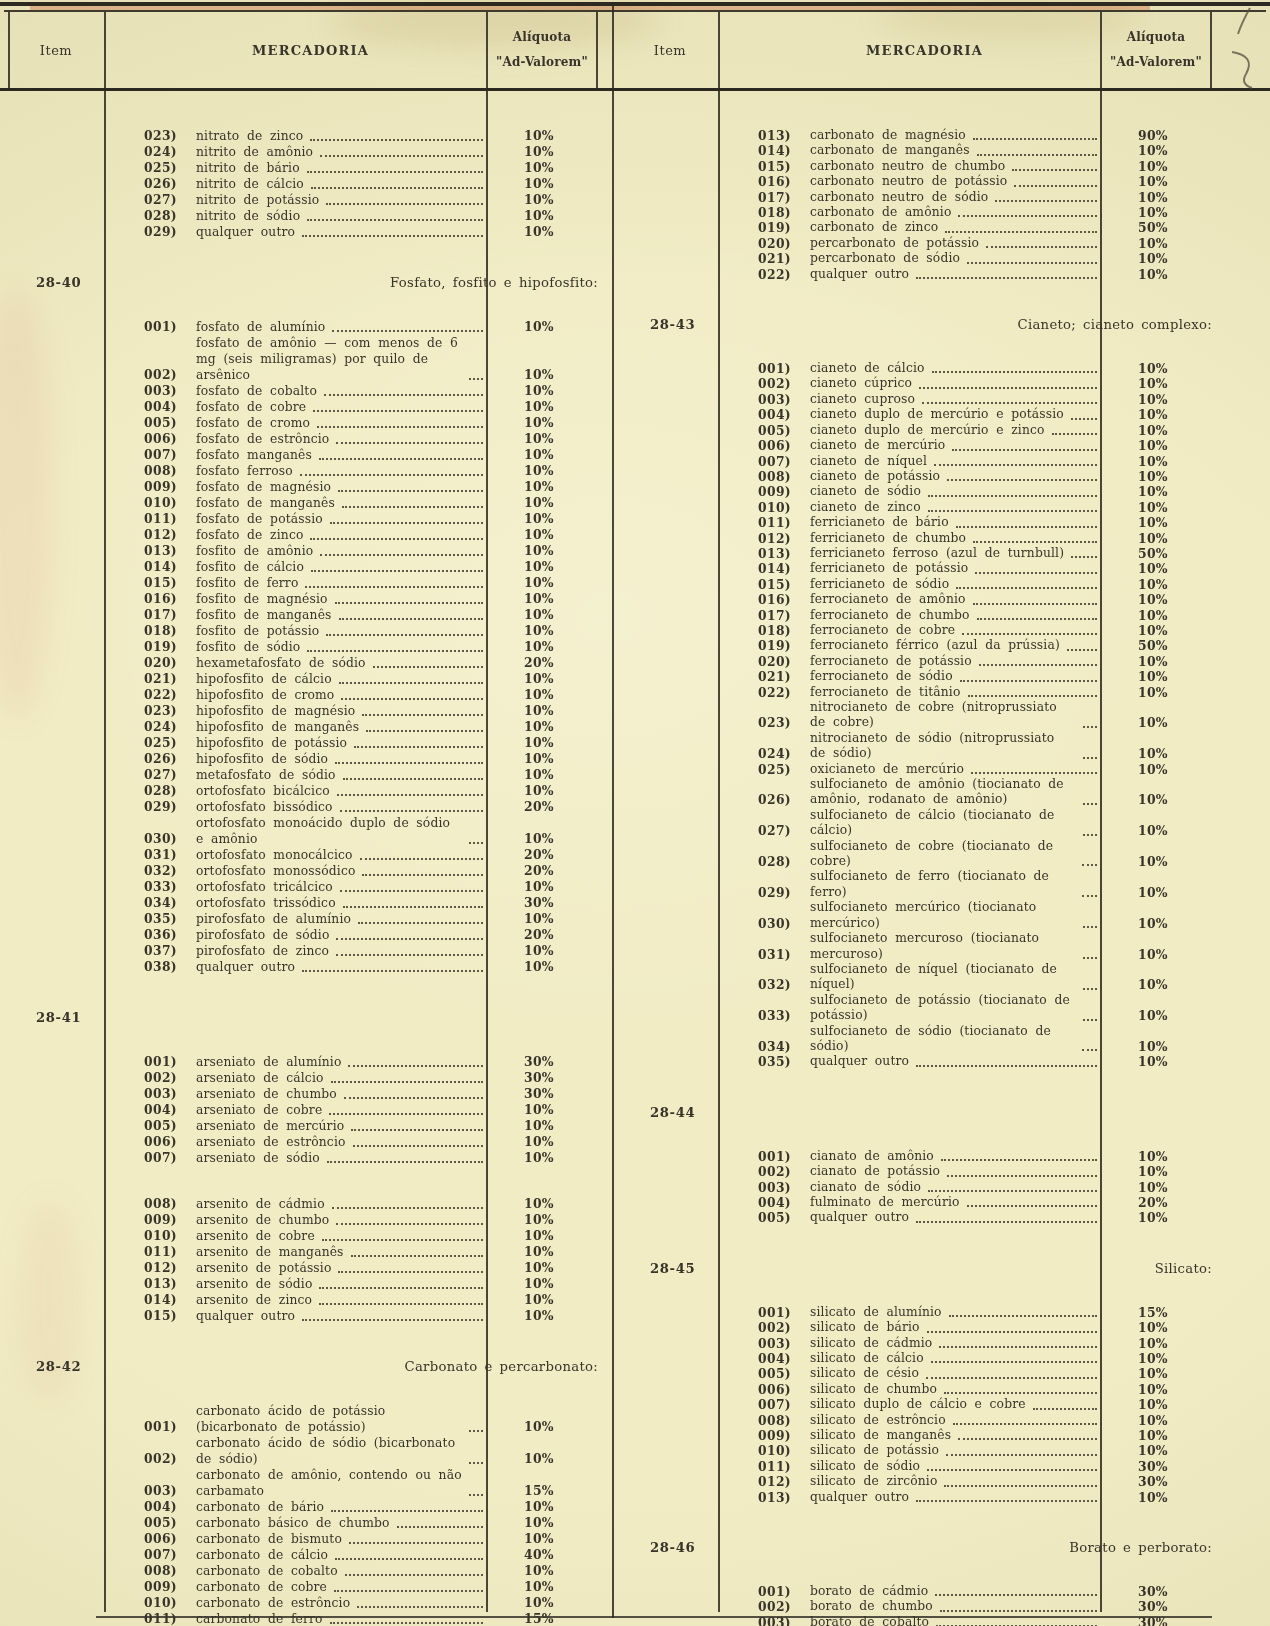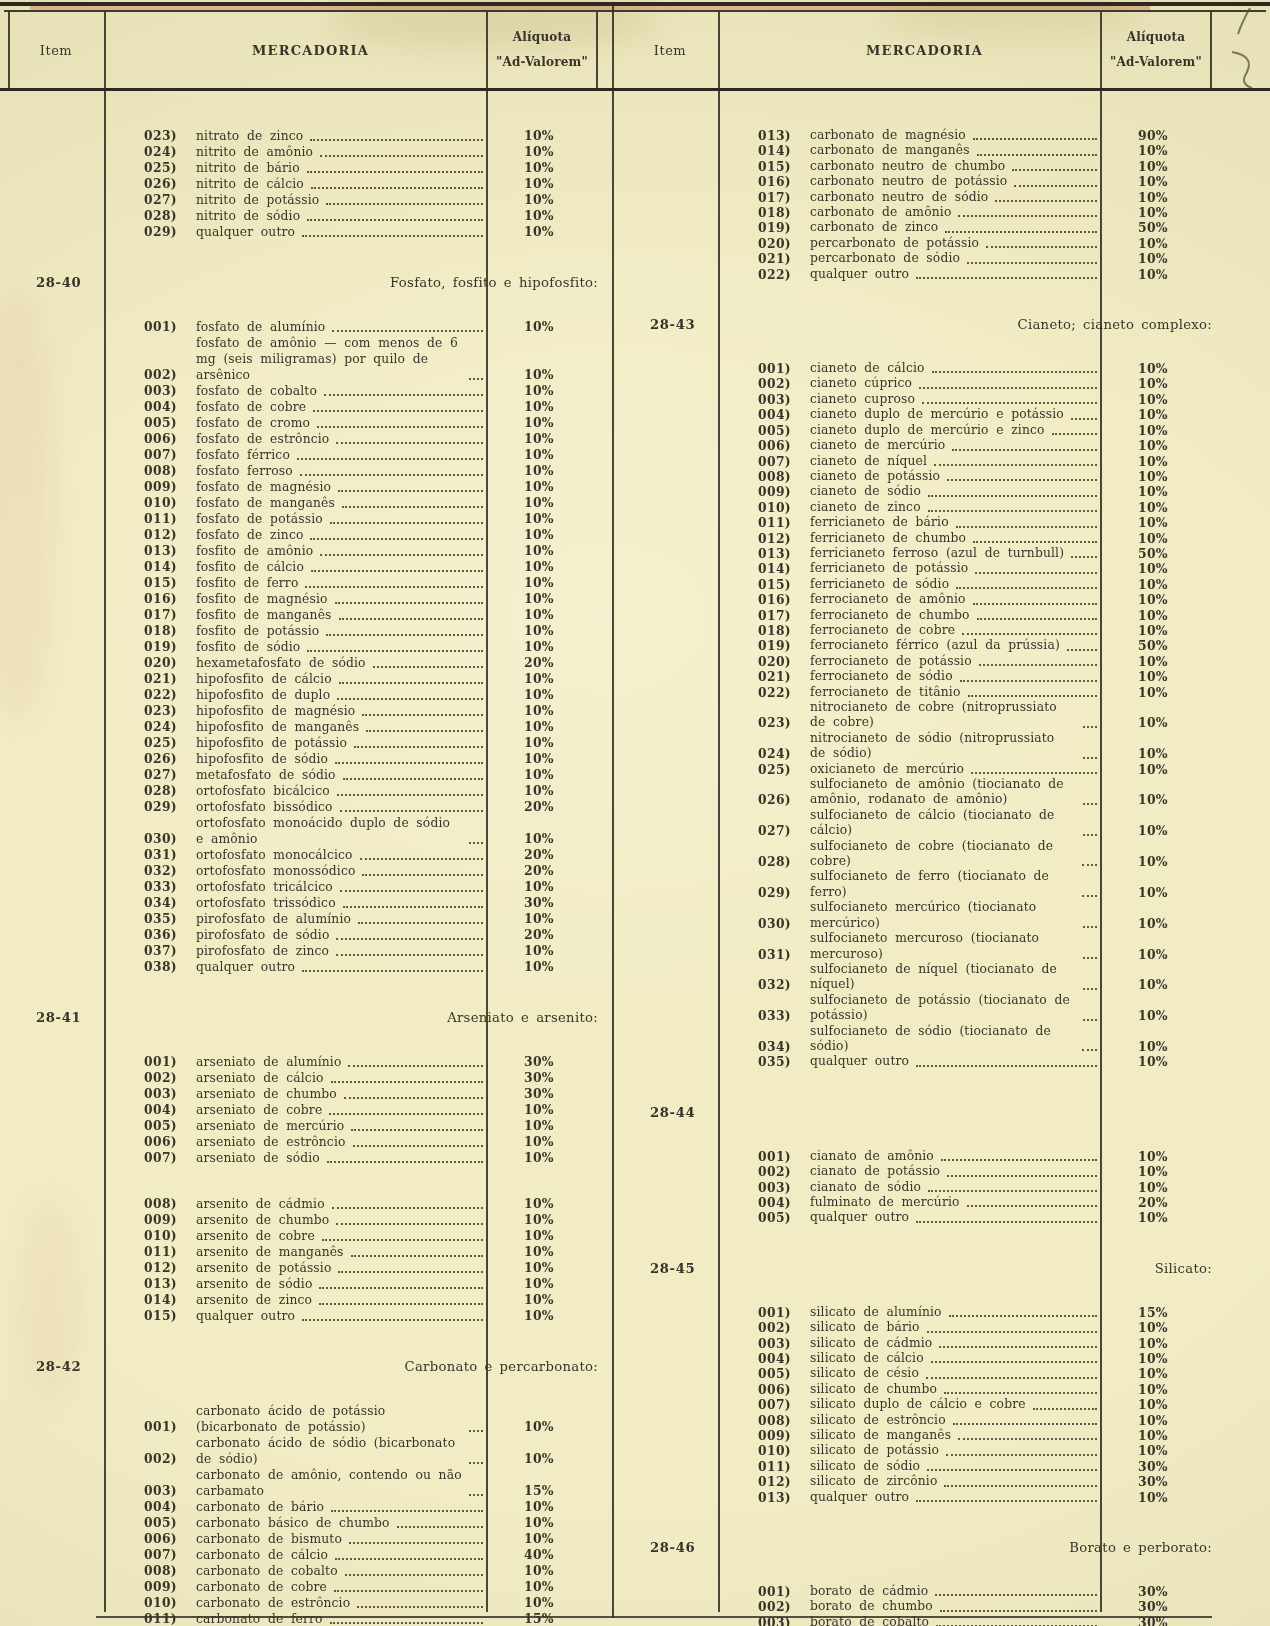--- a/index.html
+++ b/index.html
@@ -229,21 +229,21 @@
         <span class="num">006)</span>
         <span class="txt">fosfato de estrôncio</span>
         <span class="lead"></span>
       </div>
       <div class="rate">10%</div>
     </div>
     <div class="row">
       <div class="cell-item"></div>
       <div class="cell-merc">
         <span class="num">007)</span>
-        <span class="txt">fosfato férrico</span>
+        <span class="txt">fosfato manganês</span>
         <span class="lead"></span>
       </div>
       <div class="rate">10%</div>
     </div>
     <div class="row">
       <div class="cell-item"></div>
       <div class="cell-merc">
         <span class="num">008)</span>
         <span class="txt">fosfato ferroso</span>
         <span class="lead"></span>
@@ -364,21 +364,21 @@
         <span class="num">021)</span>
         <span class="txt">hipofosfito de cálcio</span>
         <span class="lead"></span>
       </div>
       <div class="rate">10%</div>
     </div>
     <div class="row">
       <div class="cell-item"></div>
       <div class="cell-merc">
         <span class="num">022)</span>
-        <span class="txt">hipofosfito de duplo</span>
+        <span class="txt">hipofosfito de cromo</span>
         <span class="lead"></span>
       </div>
       <div class="rate">10%</div>
     </div>
     <div class="row">
       <div class="cell-item"></div>
       <div class="cell-merc">
         <span class="num">023)</span>
         <span class="txt">hipofosfito de magnésio</span>
         <span class="lead"></span>
@@ -515,21 +515,20 @@
       <div class="cell-item"></div>
       <div class="cell-merc">
         <span class="num">038)</span>
         <span class="txt">qualquer outro</span>
         <span class="lead"></span>
       </div>
       <div class="rate">10%</div>
     </div>
     <div class="section-head">
       <div class="sec-code">28-41</div>
-      <div class="sec-title">Arseniato e arsenito:</div>
     </div>
     <div class="row">
       <div class="cell-item"></div>
       <div class="cell-merc">
         <span class="num">001)</span>
         <span class="txt">arseniato de alumínio</span>
         <span class="lead"></span>
       </div>
       <div class="rate">30%</div>
     </div>

